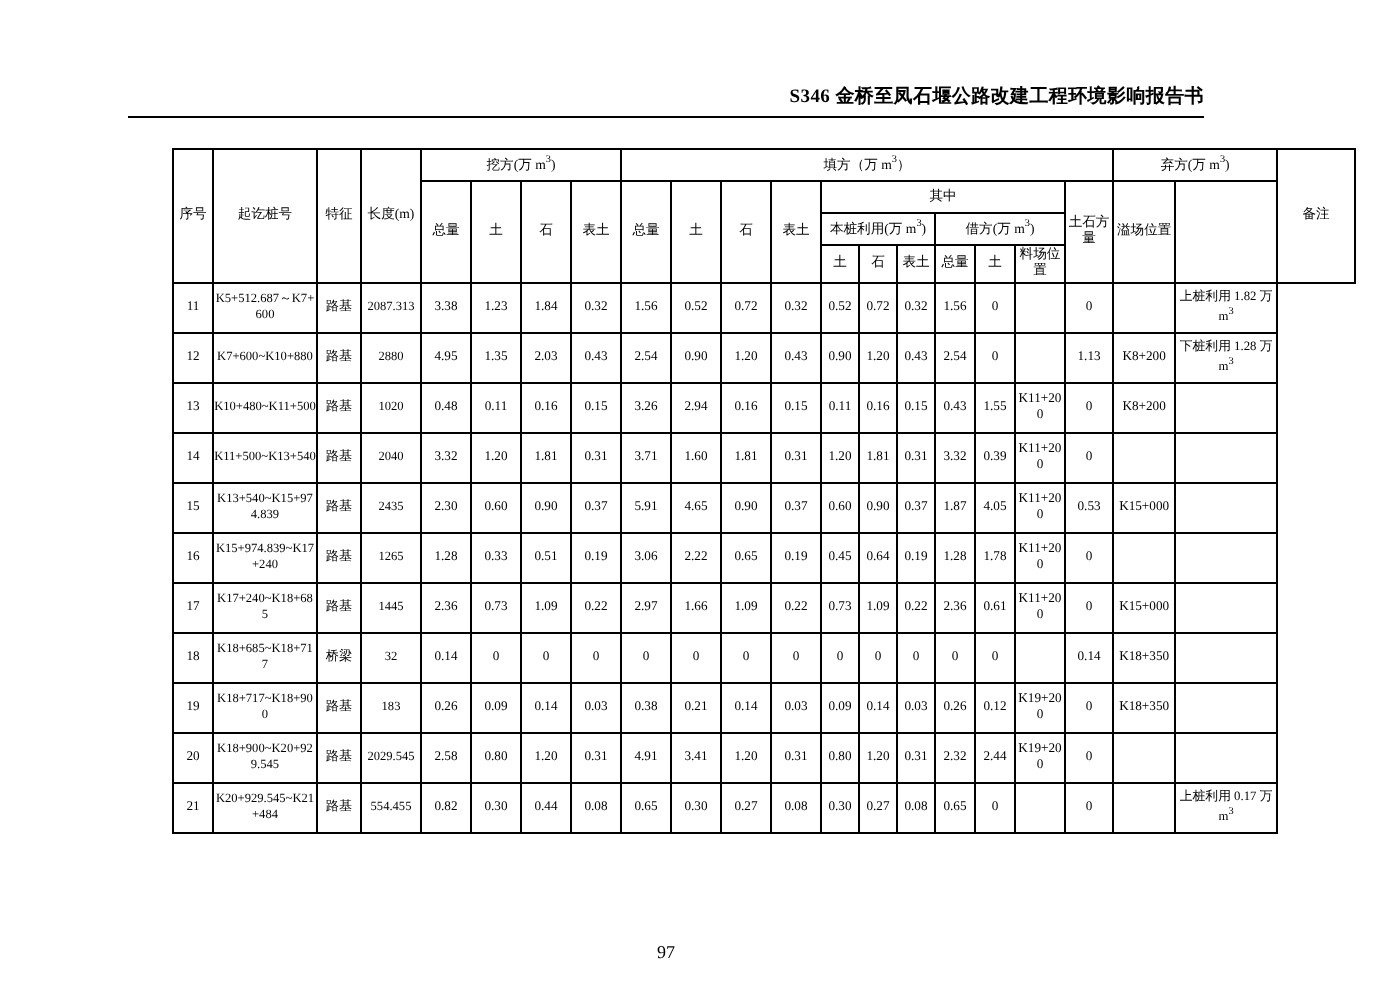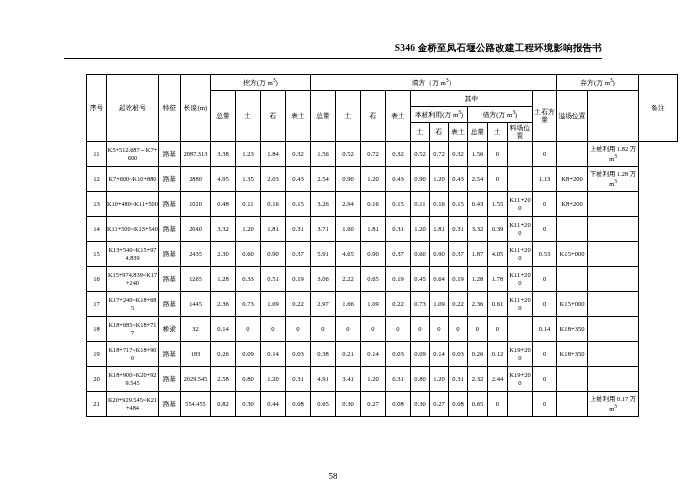--- a/index.html
+++ b/index.html
@@ -387,14 +387,14 @@
           <td>0.65</td>
           <td>0</td>
           <td></td>
           <td>0</td>
           <td></td>
           <td class="note-cell">上桩利用 0.17 万 m<span class="sup">3</span></td>
         </tr>
       </tbody>
   </table>
 
-  <div class="footer-page">58</div>
+  <div class="footer-page">97</div>
 </div>
 
 </body></html>

